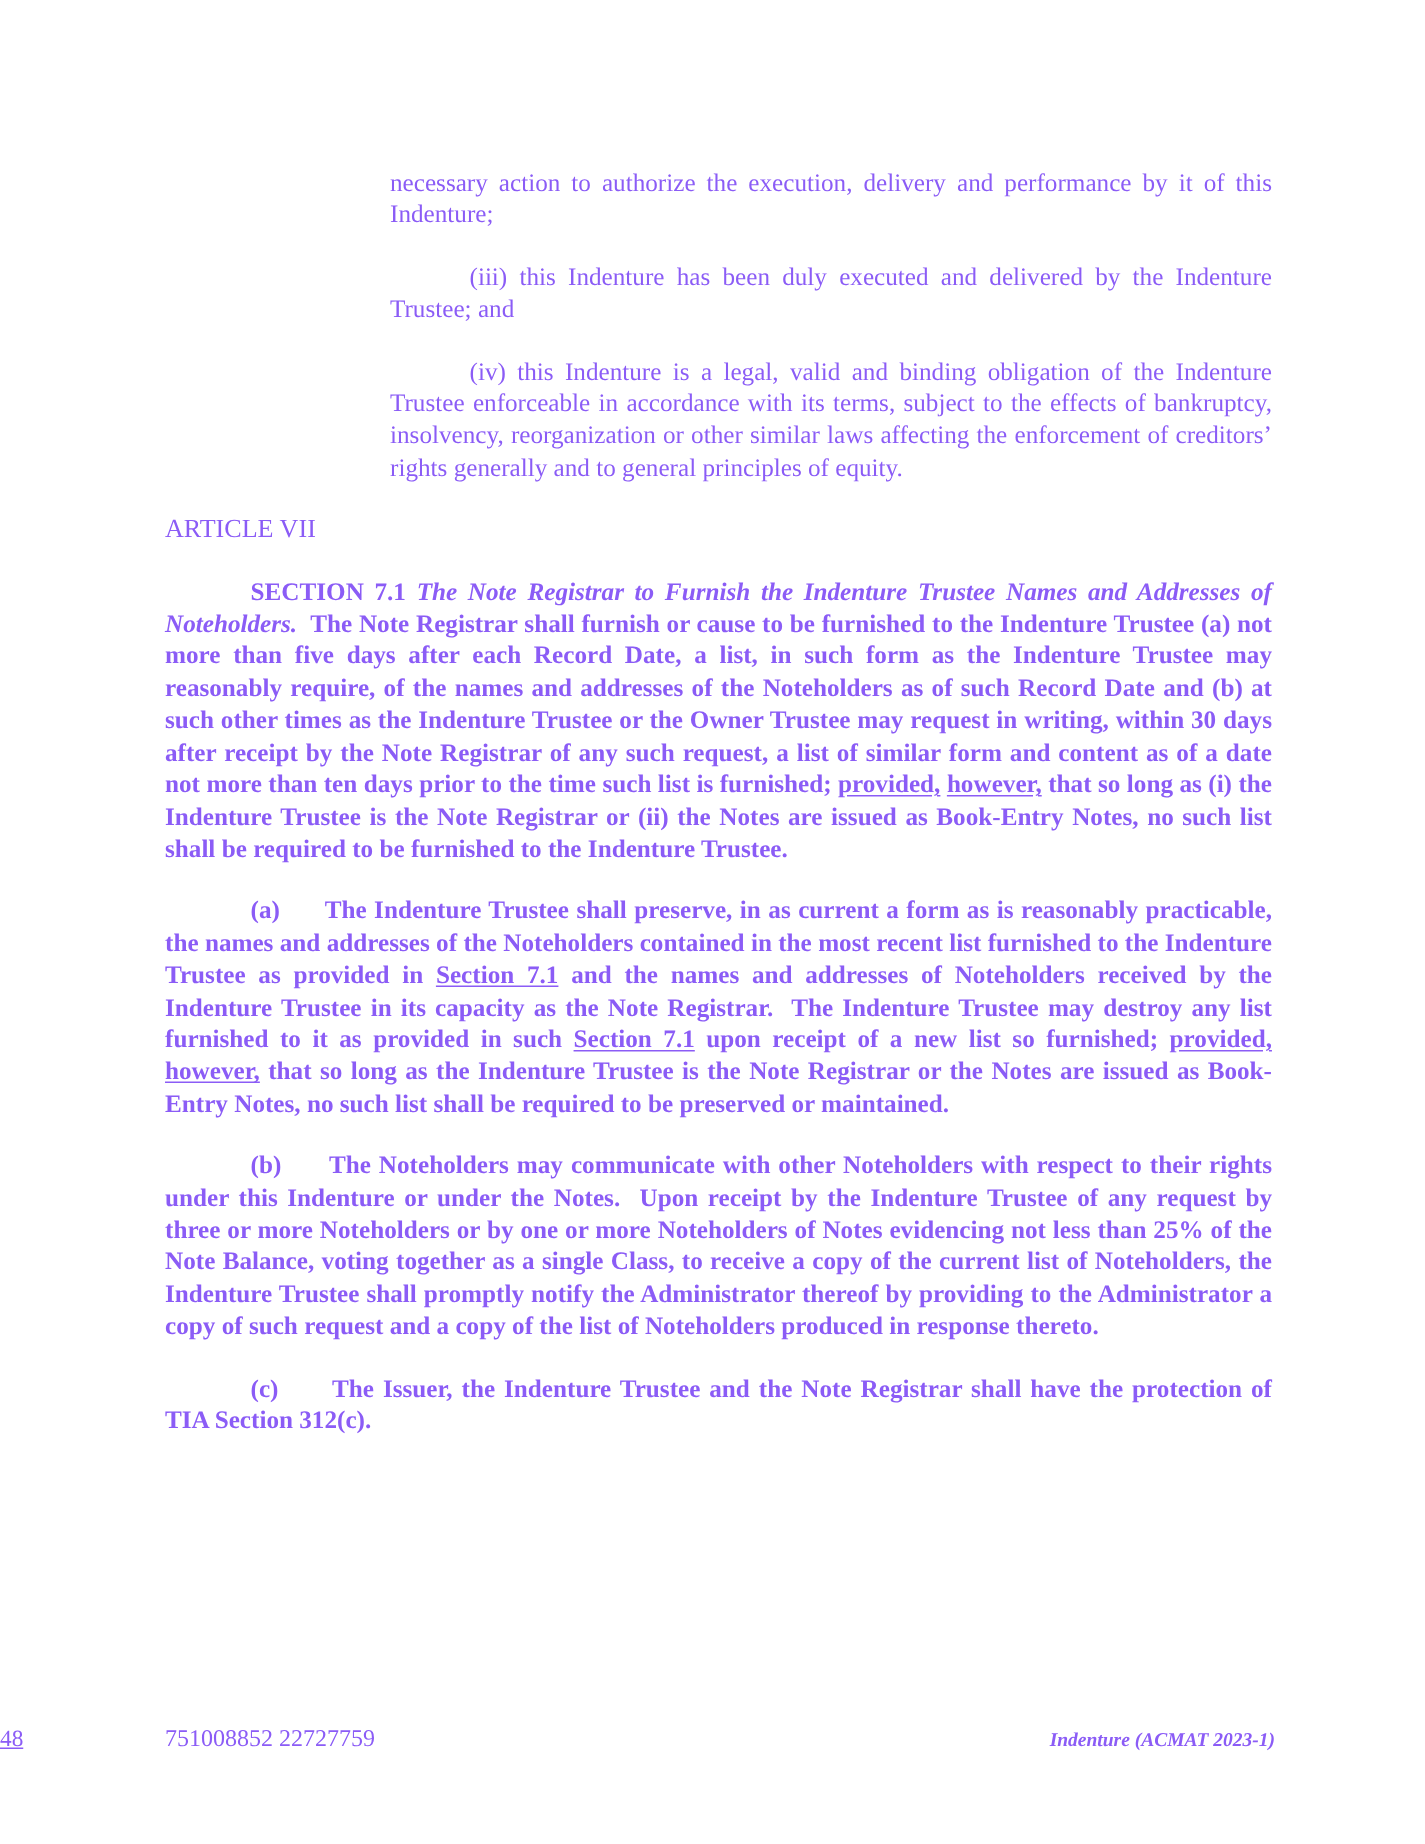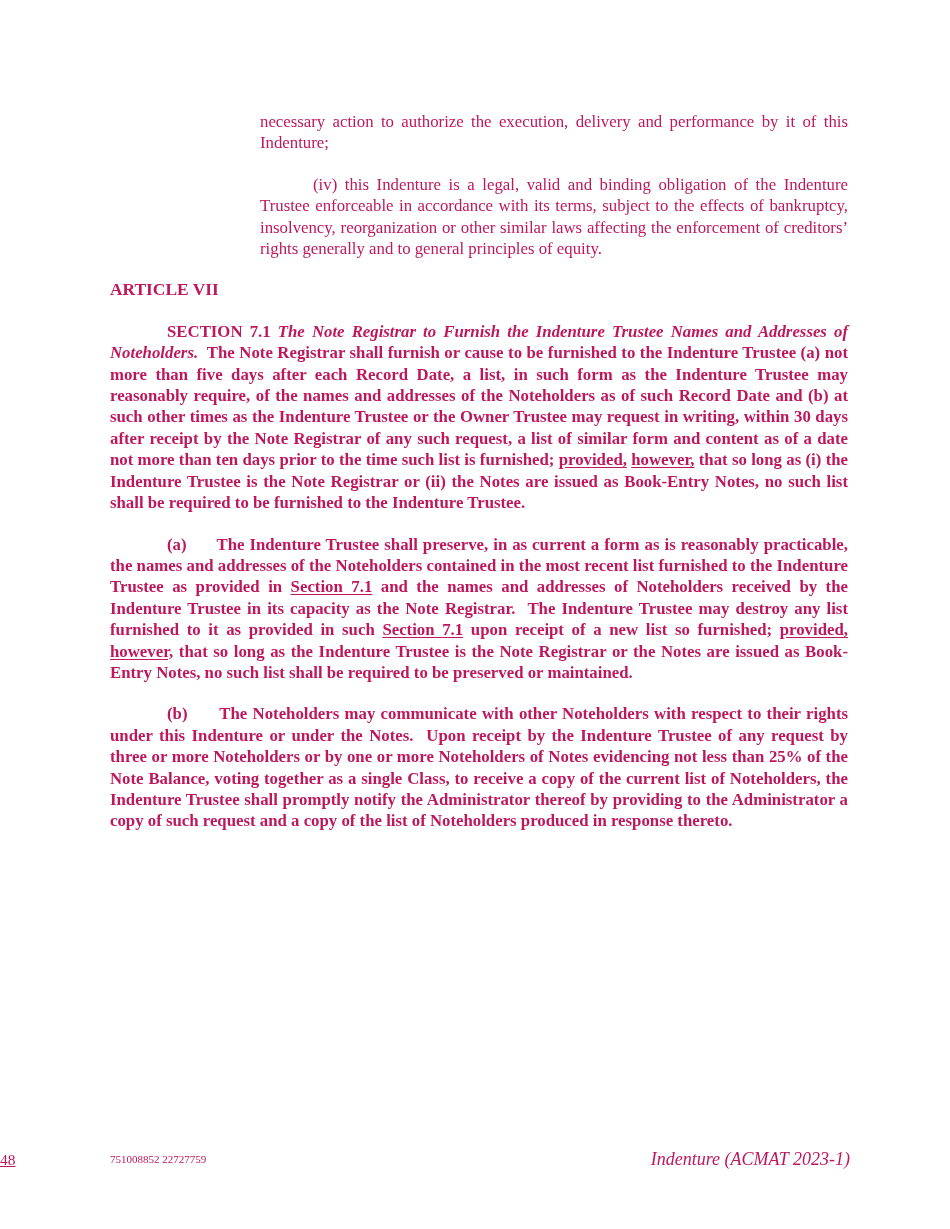--- a/index.html
+++ b/index.html
@@ -8,21 +8,21 @@
     background: #ffffff;
   }
   .page {
     position: relative;
     width: 950px;
     height: 1229px;
     background: #ffffff;
     font-family: "Liberation Serif", serif;
     font-size: 16.8px;
     line-height: 21.4px;
-    color: #be185d;
+    color: #8b5cf6;
     overflow: hidden;
   }
   .content {
     position: absolute;
     left: 110px;
     top: 111px;
     width: 738px;
   }
   .content p {
     margin: 0 0 20px 0;
@@ -32,73 +32,75 @@
     margin-left: 150px !important;
   }
   .bq-indent {
     text-indent: 53px;
   }
   .body-indent {
     text-indent: 57px;
     font-weight: bold;
   }
   .heading {
-    font-weight: bold;
+    font-weight: normal;
     text-align: left;
     font-size: 17.4px;
   }
   .i { font-style: italic; }
   .u { text-decoration: underline; text-underline-offset: 2px; }
   .f-left {
     position: absolute;
     left: 110px;
     top: 1152px;
-    font-size: 11px;
+    font-size: 16px;
     line-height: 15px;
   }
   .f-center {
     position: absolute;
     left: 0;
     width: 813px;
     top: 1150px;
     text-align: left;
     font-size: 15.5px;
     line-height: 19px;
     text-decoration: underline;
   }
   .f-right {
     position: absolute;
     right: 100px;
     top: 1150px;
-    font-size: 18px;
+    font-size: 13px;
     line-height: 19px;
-    font-weight: normal;
+    font-weight: bold;
     font-style: italic;
   }
 </style>
 </head>
 <body>
 
 <div class="page">
   <div class="content">
 
     <p class="bq">necessary action to authorize the execution, delivery and performance by it of this Indenture;</p>
 
+    <p class="bq bq-indent">(iii) this Indenture has been duly executed and delivered by the Indenture Trustee; and</p>
 
     <p class="bq bq-indent">(iv) this Indenture is a legal, valid and binding obligation of the Indenture Trustee enforceable in accordance with its terms, subject to the effects of bankruptcy, insolvency, reorganization or other similar laws affecting the enforcement of creditors’ rights generally and to general principles of equity.</p>
 
     <p class="heading">ARTICLE VII</p>
 
 
     <p class="body-indent"><span>SECTION 7.1 </span><span class="i">The Note Registrar to Furnish the Indenture Trustee Names and Addresses of Noteholders.</span><span>&nbsp; The Note Registrar shall furnish or cause to be furnished to the Indenture Trustee (a) not more than five days after each Record Date, a list, in such form as the Indenture Trustee may reasonably require, of the names and addresses of the Noteholders as of such Record Date and (b) at such other times as the Indenture Trustee or the Owner Trustee may request in writing, within 30 days after receipt by the Note Registrar of any such request, a list of similar form and content as of a date not more than ten days prior to the time such list is furnished; </span><span class="u">provided,</span><span> </span><span class="u">however,</span><span> that so long as (i) the Indenture Trustee is the Note Registrar or (ii) the Notes are issued as Book-Entry Notes, no such list shall be required to be furnished to the Indenture Trustee.</span></p>
 
 
     <p class="body-indent"><span>(a)&nbsp;&nbsp;&nbsp;&nbsp;&nbsp;&nbsp;The Indenture Trustee shall preserve, in as current a form as is reasonably practicable, the names and addresses of the Noteholders contained in the most recent list furnished to the Indenture Trustee as provided in </span><span class="u">Section 7.1</span><span> and the names and addresses of Noteholders received by the Indenture Trustee in its capacity as the Note Registrar.&nbsp; The Indenture Trustee may destroy any list furnished to it as provided in such </span><span class="u">Section 7.1</span><span> upon receipt of a new list so furnished; </span><span class="u">provided,</span><span> </span><span class="u">however,</span><span> that so long as the Indenture Trustee is the Note Registrar or the Notes are issued as Book-Entry Notes, no such list shall be required to be preserved or maintained.</span></p>
 
     <p class="body-indent">(b)&nbsp;&nbsp;&nbsp;&nbsp;&nbsp;&nbsp;The Noteholders may communicate with other Noteholders with respect to their rights under this Indenture or under the Notes.&nbsp; Upon receipt by the Indenture Trustee of any request by three or more Noteholders or by one or more Noteholders of Notes evidencing not less than 25% of the Note Balance, voting together as a single Class, to receive a copy of the current list of Noteholders, the Indenture Trustee shall promptly notify the Administrator thereof by providing to the Administrator a copy of such request and a copy of the list of Noteholders produced in response thereto.</p>
 
+    <p class="body-indent">(c)&nbsp;&nbsp;&nbsp;&nbsp;&nbsp;&nbsp;The Issuer, the Indenture Trustee and the Note Registrar shall have the protection of TIA Section 312(c).</p>
 
   </div>
 
   <div class="f-left">751008852 22727759</div>
   <div class="f-center">48</div>
   <div class="f-right">Indenture (ACMAT 2023-1)</div>
 </div>
 
 </body></html>

